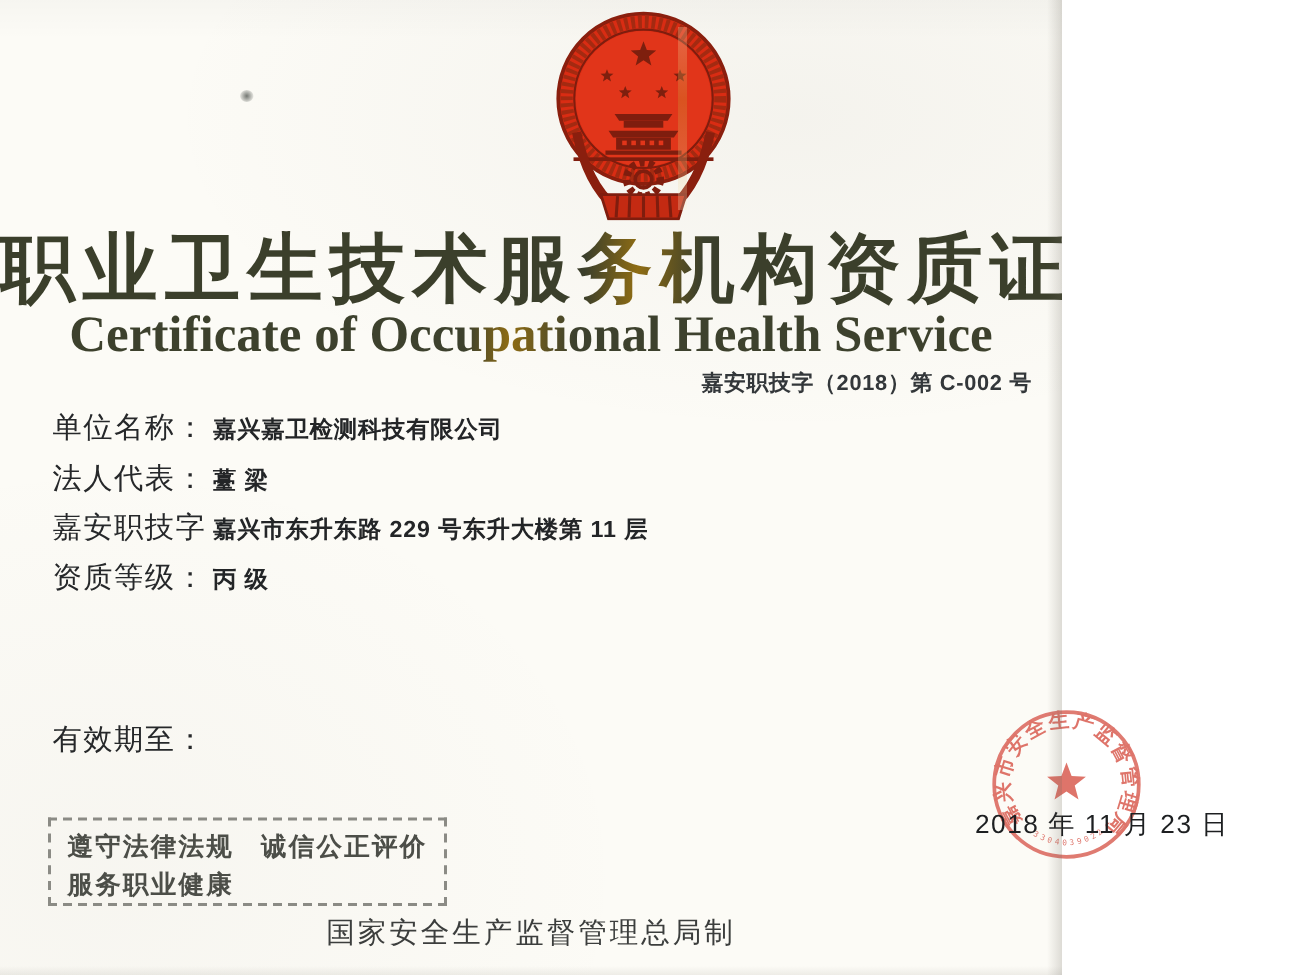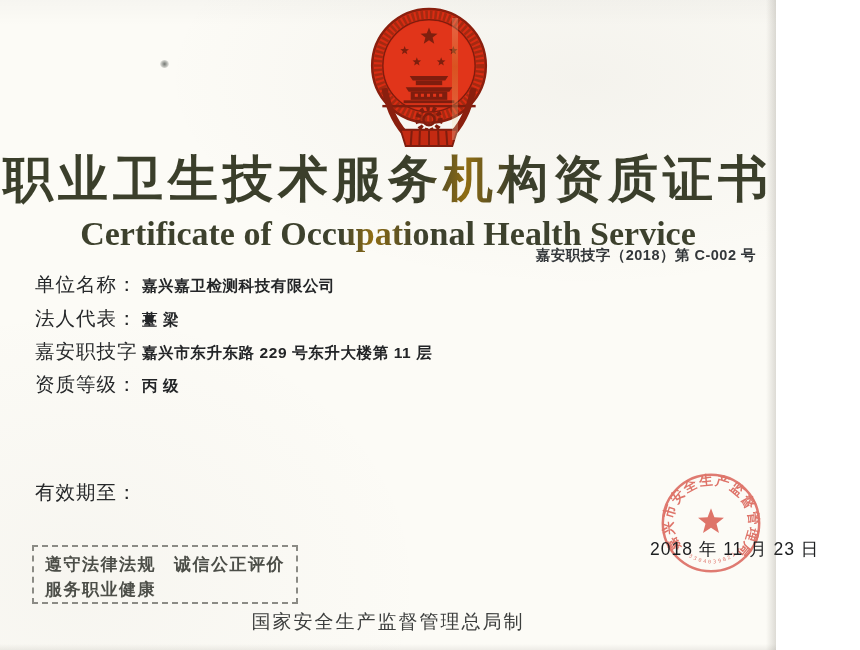--- a/index.html
+++ b/index.html
@@ -1,20 +1,20 @@
 <!DOCTYPE html>
 <html><head>
 <meta charset="utf-8">
 <style>
   * { margin: 0; padding: 0; box-sizing: border-box; }
   html,body { width: 860px; height: 650px; overflow: hidden; }
   body { font-family: "Liberation Sans", "DejaVu Sans", sans-serif; }
 
   .page {
-    position: relative; width: 776px; height: 650px;
+    position: relative; width: 708px; height: 650px;
     background:
       radial-gradient(ellipse 600px 300px at 75% 12%, rgba(120,112,95,0.06), transparent 70%),
       radial-gradient(ellipse 500px 400px at 10% 90%, rgba(120,112,95,0.04), transparent 70%),
       linear-gradient(180deg, rgba(0,0,0,0.025), transparent 4%),
       #fcfbf6;
   }
 
   
   .emblem { position: absolute; left: 368px; top: 5px; width: 122px; height: 142px; }
 
@@ -31,21 +31,21 @@
       -webkit-background-clip: text; -webkit-text-fill-color: transparent;
     }
     .title-en {
       background: linear-gradient(93deg, #3d412d 0%, #3d412d 44%, #8f6d14 48%, #3d412d 54%, #3d412d 100%);
       -webkit-background-clip: text; -webkit-text-fill-color: transparent;
     }
   }
   .title-en {
     position: absolute; left: 0; top: 205px; width: 100%;
     text-align: center; font-family: "Liberation Serif", "DejaVu Serif", serif;
-    font-weight: bold; font-size: 34px; color: #3d412d; white-space: nowrap; margin-top: 10px;
+    font-weight: bold; font-size: 34px; color: #3d412d; white-space: nowrap;
   }
   .cert-no {
     position: absolute; right: 20px; top: 246px;
     font-size: 14.5px; font-weight: bold; color: #33373a; letter-spacing: 0.5px;
   }
 
   
   .field-row { position: absolute; left: 35px; display: flex; align-items: baseline; white-space: nowrap; }
   .field-label { font-size: 19.5px; color: #26282a; letter-spacing: 1px; font-weight: 500; width: 107px; }
   .field-value { font-size: 15.5px; font-weight: bold; color: #232527; letter-spacing: 0.6px; }

